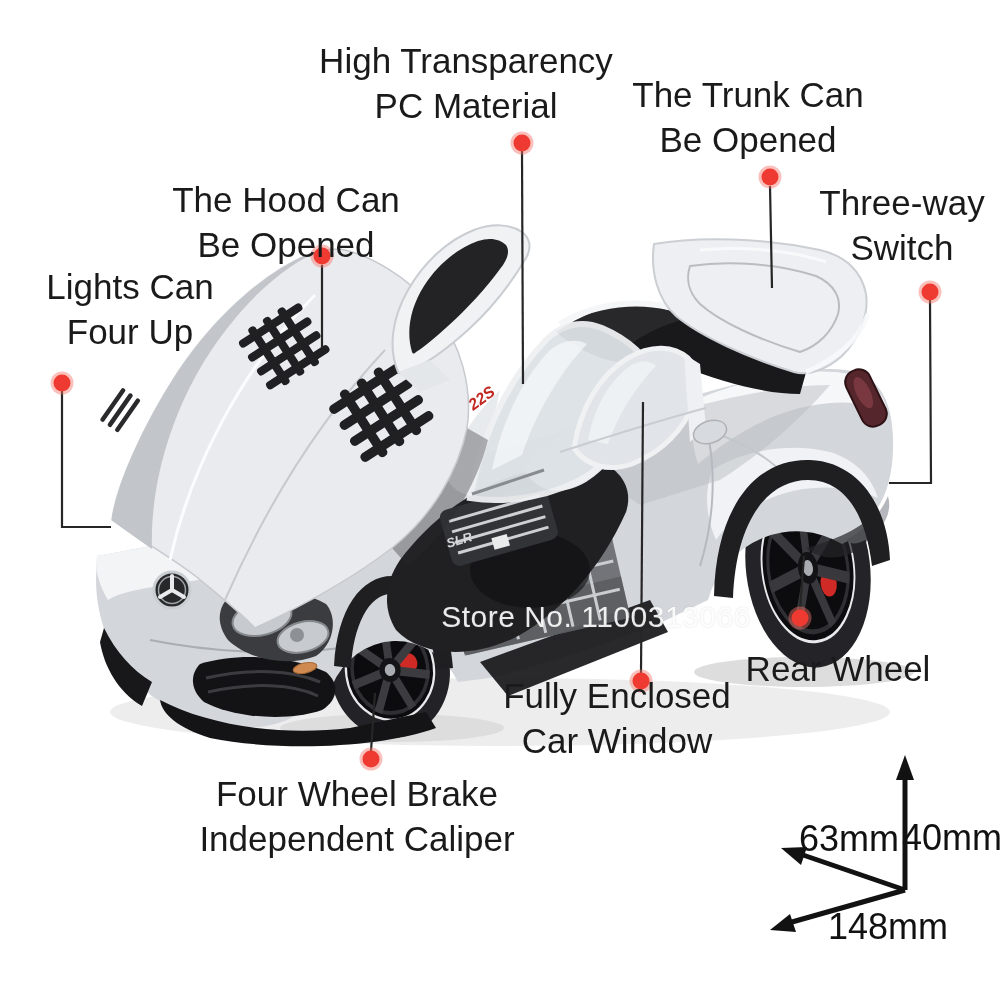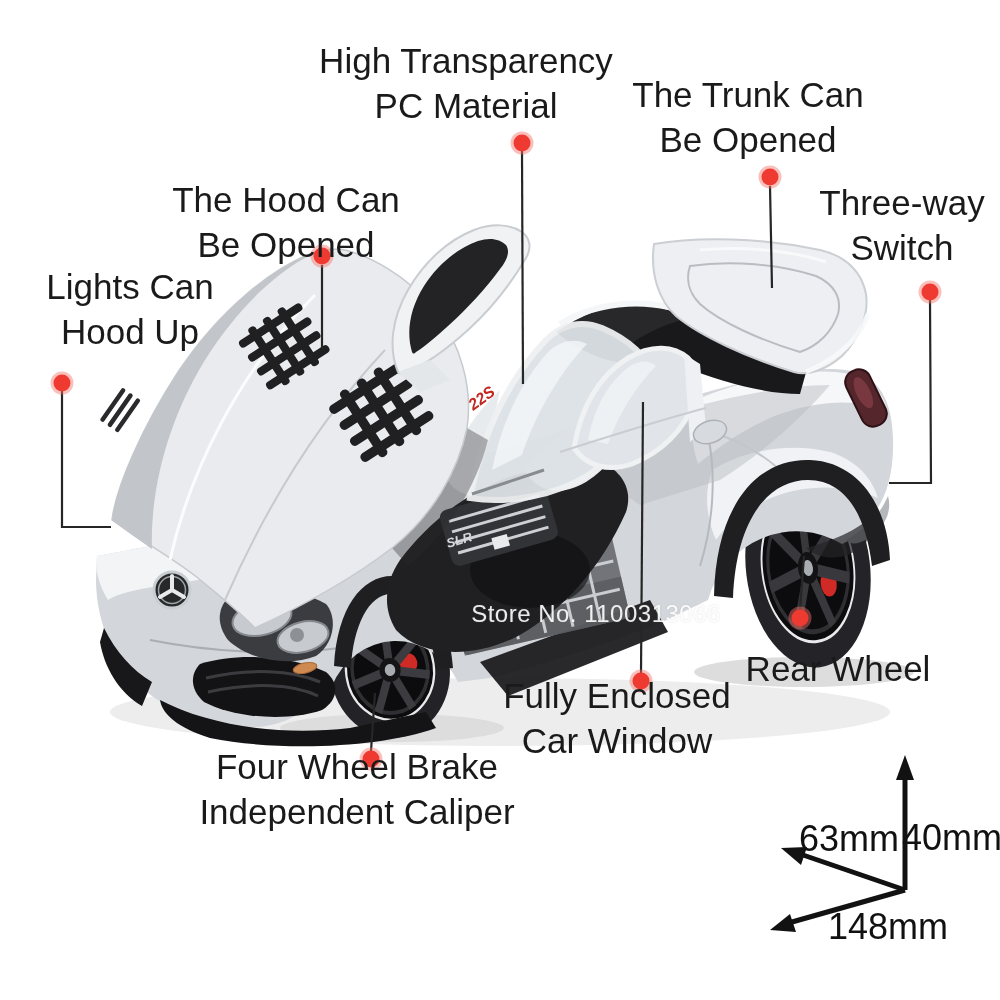--- a/index.html
+++ b/index.html
@@ -3,21 +3,21 @@
 <meta charset="utf-8">
 <style>
   html,body{margin:0;padding:0;background:#fff;}
   #stage{position:relative;width:1000px;height:1000px;background:#ffffff;overflow:hidden;
          font-family:"Liberation Sans", sans-serif;}
   #car-svg{position:absolute;left:0;top:0;width:1000px;height:1000px;}
   .label{position:absolute;transform:translateX(-50%);text-align:center;
          font-size:35px;line-height:45px;color:#1a1a1a;white-space:nowrap;}
   .dim{position:absolute;transform:translateX(-50%);font-size:36px;color:#111;white-space:nowrap;}
   .watermark{position:absolute;left:596px;top:600px;transform:translateX(-50%);
-         font-size:24px;letter-spacing:0.5px;color:rgba(255,255,255,0.9);
+         font-size:30px;letter-spacing:0.5px;color:rgba(255,255,255,0.9);
          text-shadow:0 0 2px rgba(130,130,130,0.25);white-space:nowrap;}
 </style>
 </head>
 <body>
 
 <div id="stage">
 
 <svg id="car-svg" viewBox="0 0 1000 1000">
 
   <g>
@@ -304,30 +304,30 @@
 <div class="label" style="left:286px;top:154px;margin-top:23px;">
   <span>The Hood Can</span><br>
   <span>Be Opened</span>
 </div>
 <div class="label" style="left:902px;top:180px;">
   <span>Three-way</span><br>
   <span>Switch</span>
 </div>
 <div class="label" style="left:104px;top:264px;margin-left:26px;">
   <span>Lights Can</span><br>
-  <span>Hood Up</span>
+  <span>Four Up</span>
 </div>
 <div class="label" style="left:617px;top:673px;">
   <span>Fully Enclosed</span><br>
   <span>Car Window</span>
 </div>
 <div class="label" style="left:838px;top:646px;">
   <span>Rear Wheel</span><br>
 </div>
-<div class="label" style="left:357px;top:744px;">
+<div class="label" style="left:357px;top:771px;">
   <span>Four Wheel Brake</span><br>
   <span>Independent Caliper</span>
 </div>
 
 <div class="watermark">Store No. 1100313066</div>
 
 <div class="dim" style="left:849px;top:818px;">63mm</div>
 <div class="dim" style="left:952px;top:817px;">40mm</div>
 <div class="dim" style="left:888px;top:906px;">148mm</div>
 

